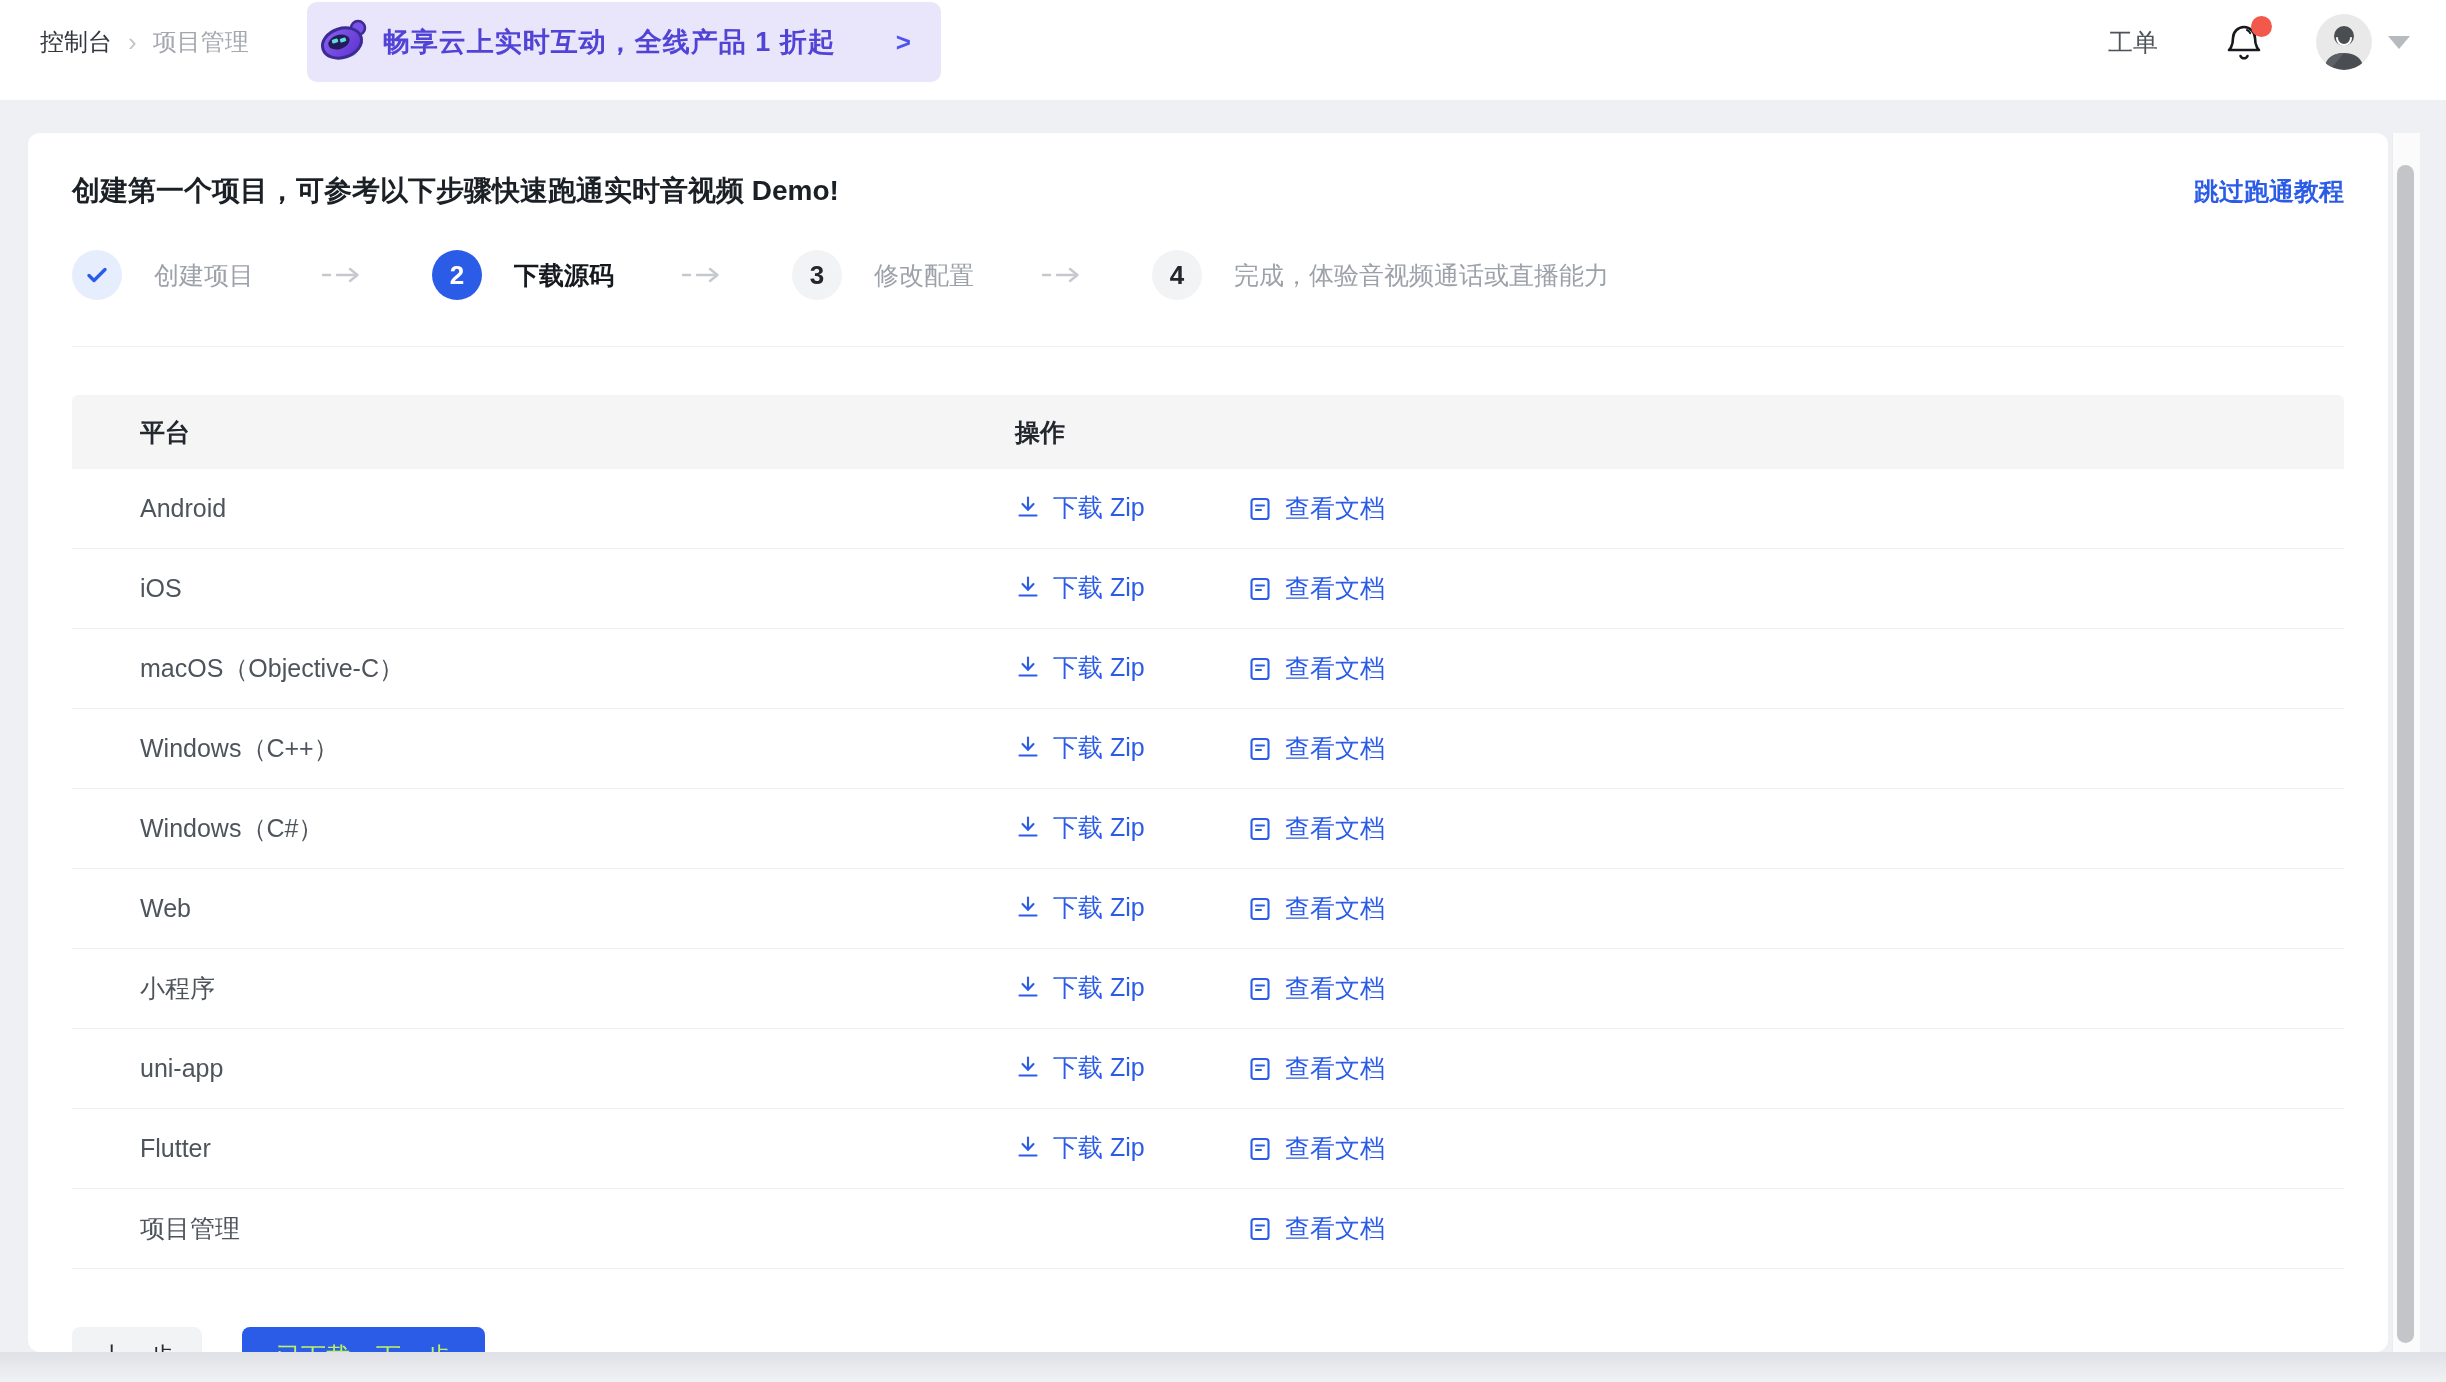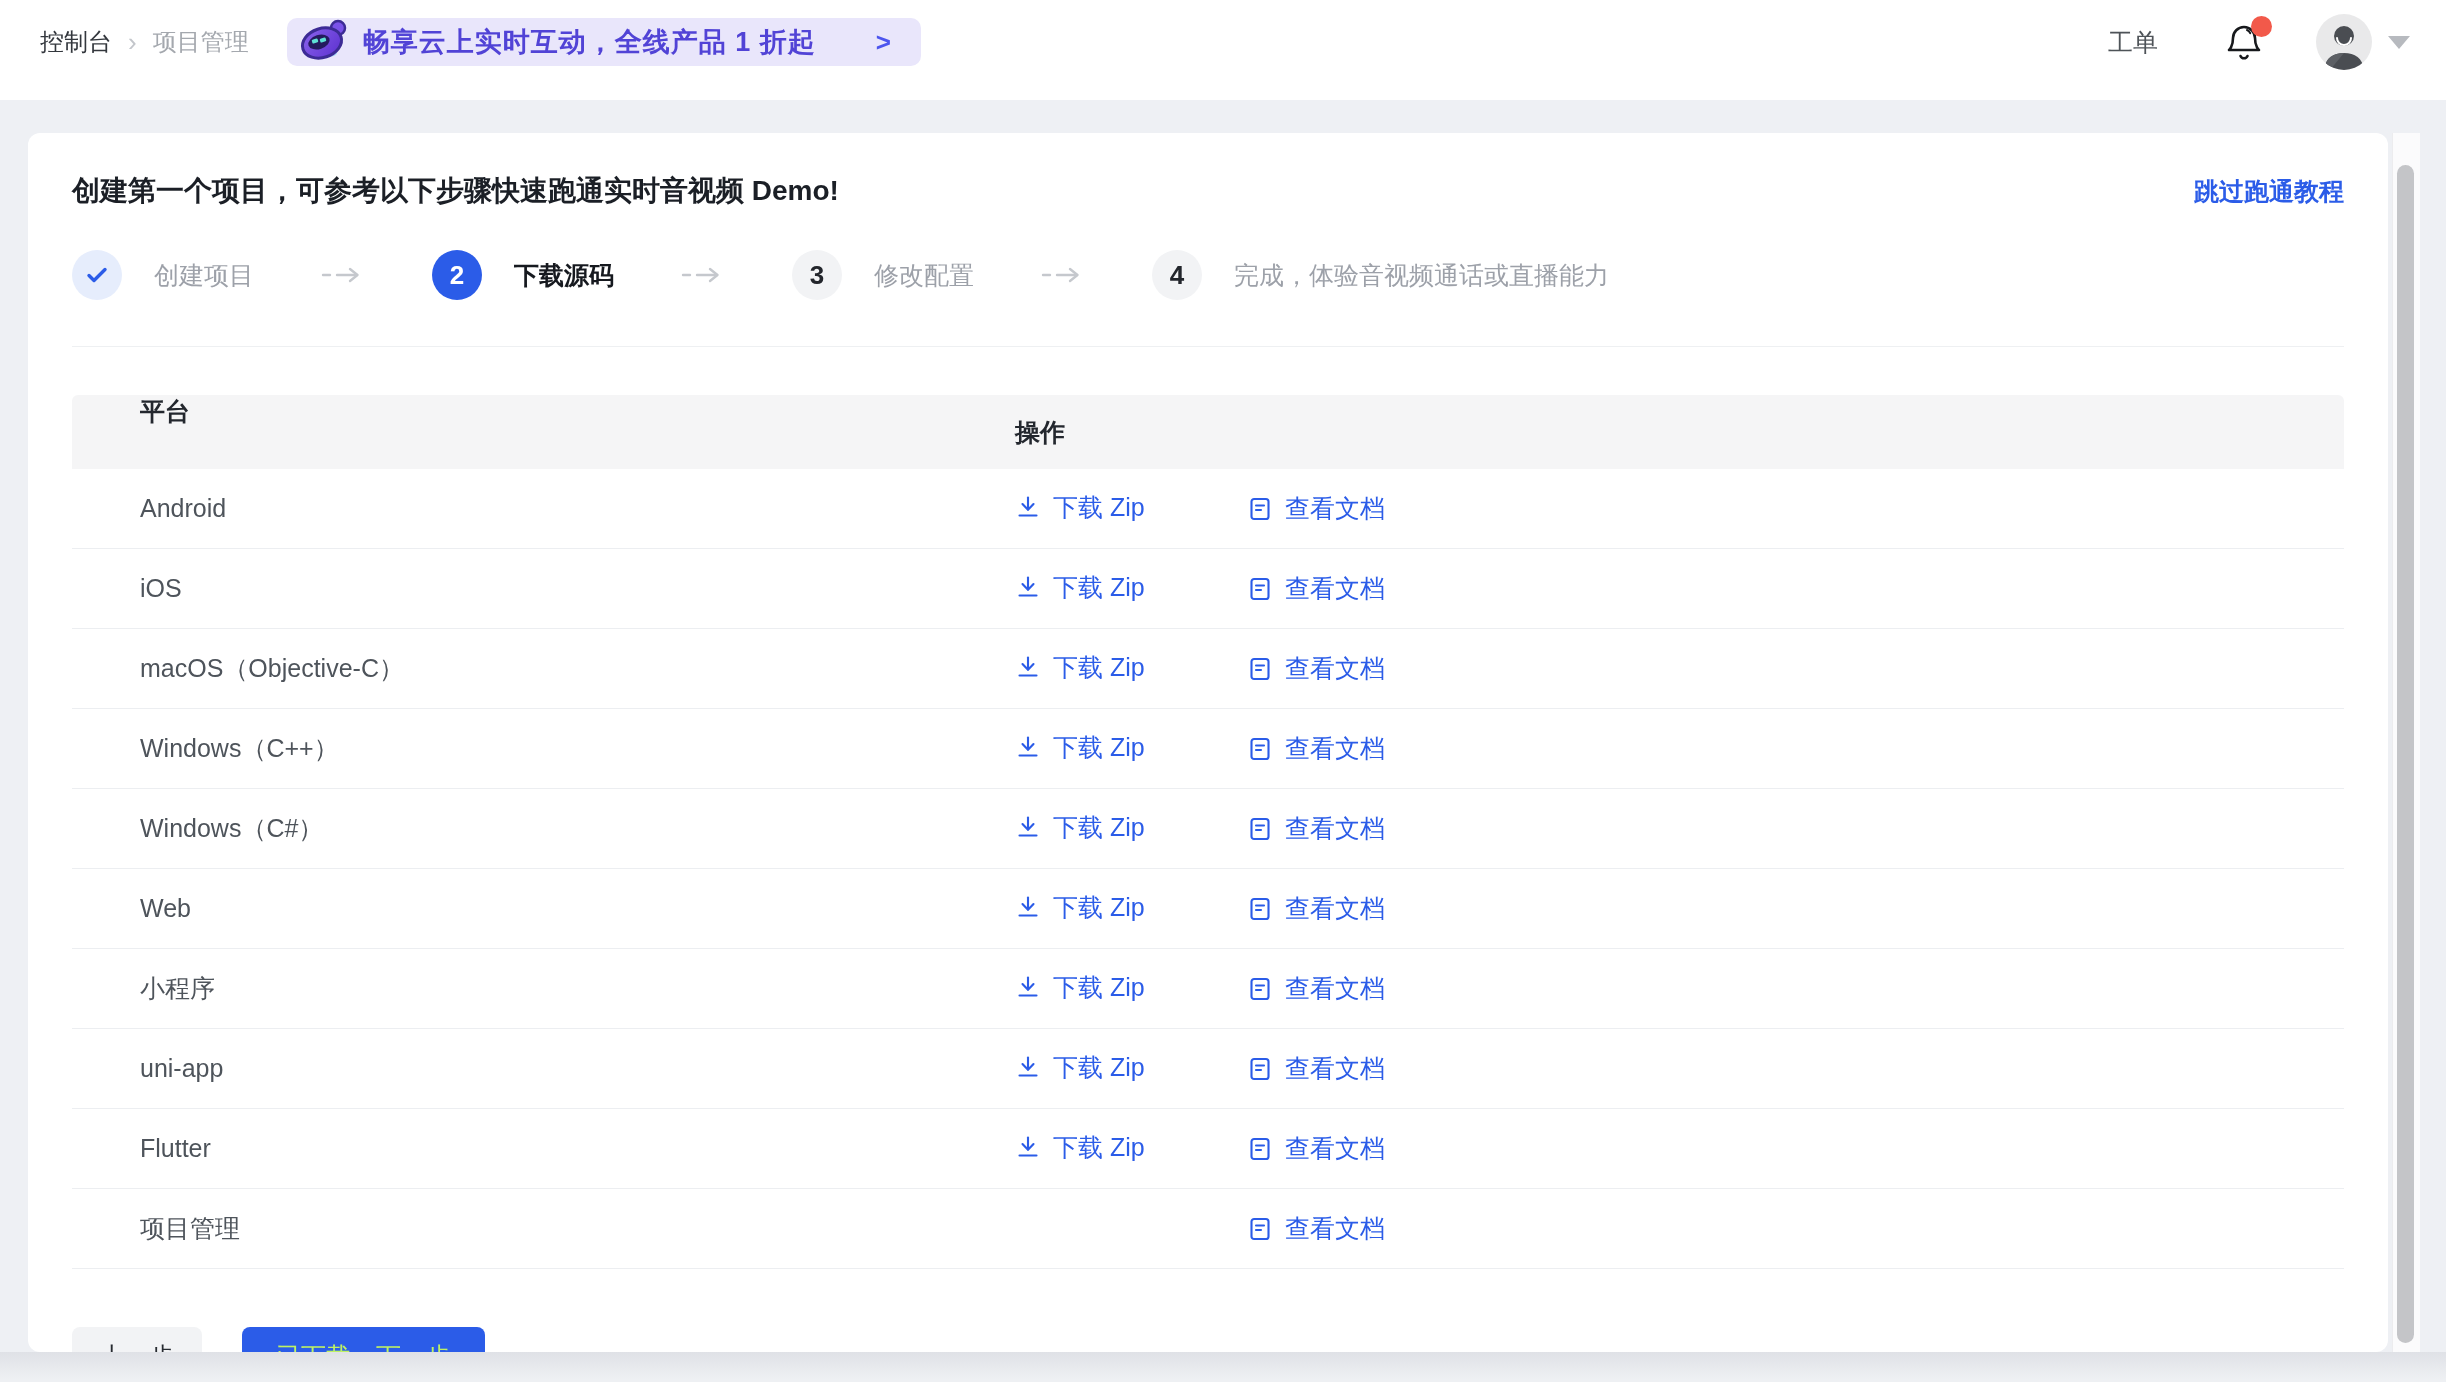--- a/index.html
+++ b/index.html
@@ -14,21 +14,21 @@
   .topbar {
     position:absolute; top:0; left:0; width:2446px; height:100px;
     background:#ffffff; display:flex; align-items:center;
     padding:0 36px 16px 40px; z-index:10;
   }
   .breadcrumb { display:flex; align-items:center; font-size:24px; }
   .crumb-root { color:#33373d; cursor:pointer; }
   .crumb-sep { color:#c3c6cb; margin:0 16px; font-size:26px; }
   .crumb-current { color:#a4a8ae; }
   .promo-banner {
-    margin-left:38px; height:48px; border-radius:10px;
+    margin-left:58px; height:80px; border-radius:10px;
     background:#e9e6fb; display:flex; align-items:center;
     padding:0 30px 0 10px; cursor:pointer;justify-content:flex-end;
   }
   .promo-text { font-size:27px; font-weight:700; color:#5143d6; margin-left:12px; letter-spacing:1px; }
   .promo-arrow { font-size:26px; font-weight:700; color:#4d55ee; margin-left:60px; }
   .topbar-right { margin-left:auto; display:flex; align-items:center; }
   .ticket-link { font-size:25px; color:#4e5358; cursor:pointer; }
   .bell-wrap { position:relative; margin-left:66px; cursor:pointer; width:40px; height:44px; }
   .red-dot {
     position:absolute; top:-4px; right:-8px; width:21px; height:21px;
@@ -65,21 +65,21 @@
   .step.active .step-circle { background:#2b5ce8; color:#ffffff; }
   .step.pending .step-circle { background:#f2f3f5; color:#23262c; }
   .step-label { margin-left:32px; font-size:25px; color:#9da1a9; }
   .step.active .step-label { color:#16191f; font-weight:700; }
   .step-arrow { margin:0 66px; flex:none; }
   .divider { margin-top:46px; height:1px; background:#eef0f2; }
   
   .table { margin-top:48px; }
   .t-head {
     height:74px; background:#f5f5f6; border-radius:6px 6px 0 0;
-    display:flex; 
+    display:flex; align-items:center;
     font-size:25px; font-weight:700; color:#23272e;
   }
   .t-col1 { width:943px; padding-left:68px; flex:none; }
   .t-col2 { flex:1; display:flex; align-items:center; }
   .t-row {
     height:80px; display:flex; align-items:center;
     border-bottom:1px solid #eceef1;
     font-size:25px; color:#4e545b;
   }
   .dl-slot { width:232px; flex:none; }

